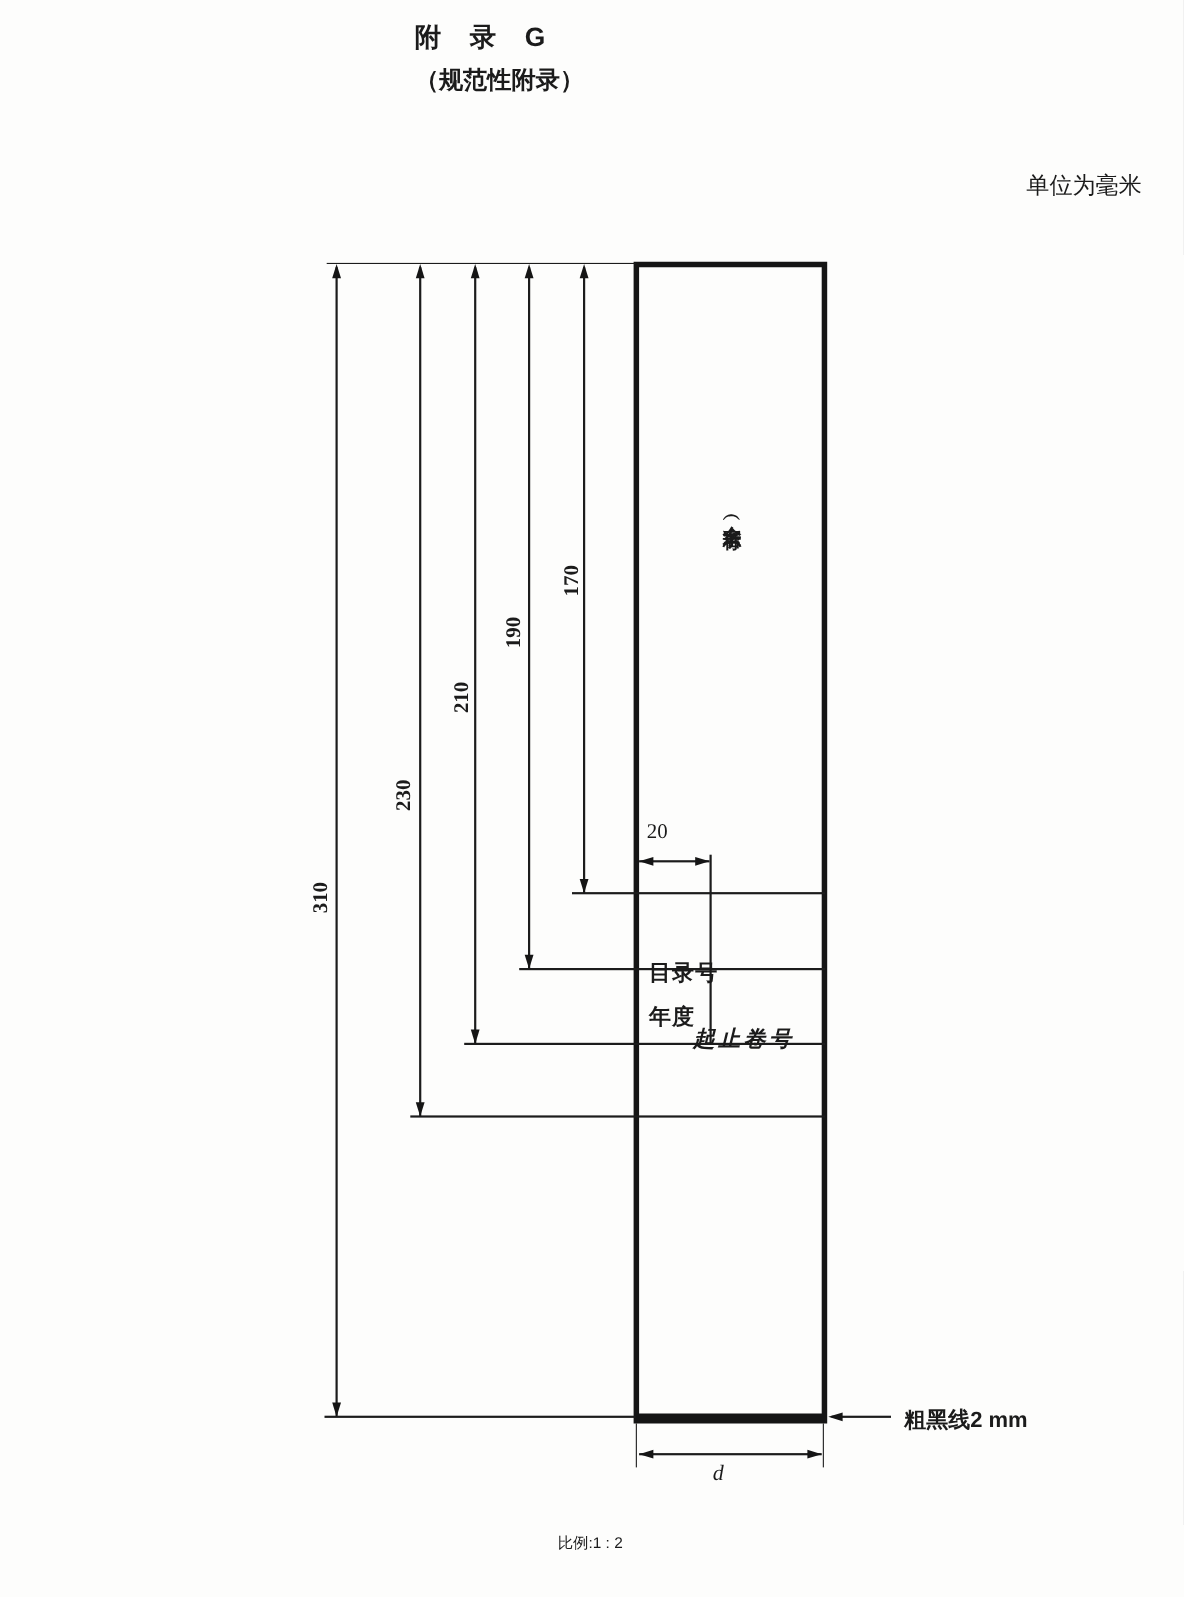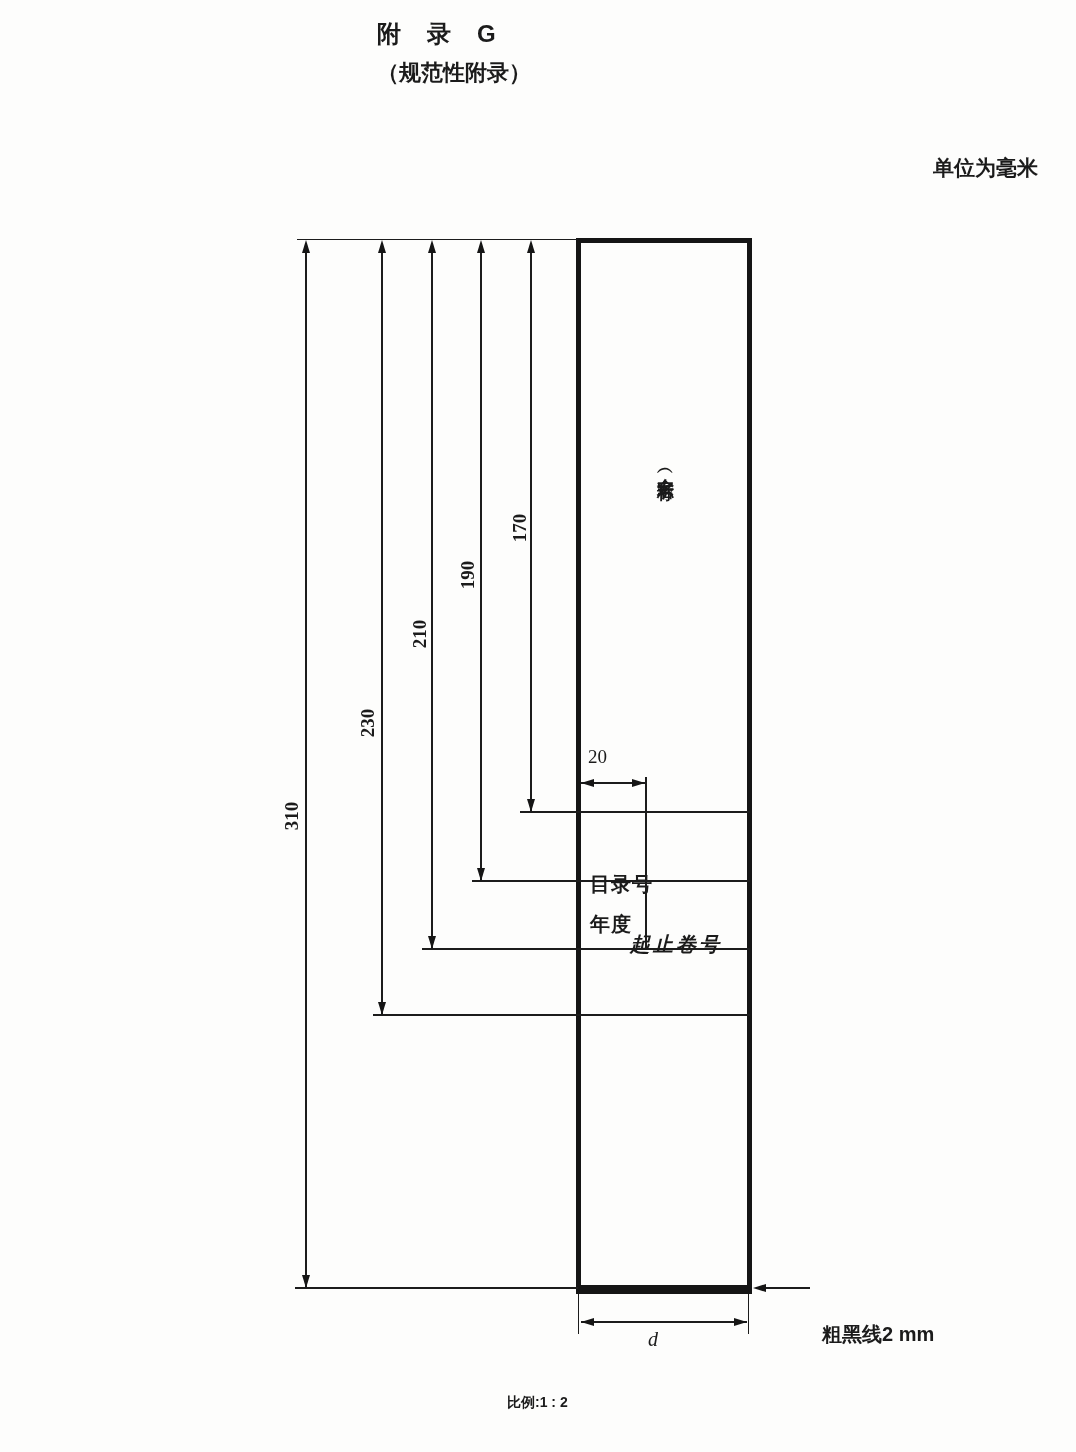--- a/index.html
+++ b/index.html
@@ -15,21 +15,21 @@
   .ar{position:absolute;width:0;height:0;border-style:solid;}
   .ar.up{border-width:0 4px 13px 4px;border-color:transparent transparent #151515 transparent;}
   .ar.down{border-width:13px 4px 0 4px;border-color:#151515 transparent transparent transparent;}
   .ar.left{border-width:4px 13px 4px 0;border-color:transparent #151515 transparent transparent;}
   .ar.right{border-width:4px 0 4px 13px;border-color:transparent transparent transparent #151515;}
   
   .t-center{text-align:left;}
   .title1{font-size:24px;font-weight:bold;letter-spacing:1px;}
   .title2{font-size:22px;font-weight:bold;}
   .title3{font-size:24px;font-weight:bold;letter-spacing:1px;}
-  .note{font-size:21px;font-weight:bold;}
+  .note{font-size:21px;font-weight:normal;}
   .dimnum{
     font-family:"Liberation Serif",serif;font-size:19px;font-weight:bold;
     width:60px;height:18px;line-height:18px;text-align:center;
     transform:rotate(-90deg);
   }
   .dimnum-h{font-family:"Liberation Serif",serif;font-size:19px;font-weight:normal;}
   .rowlabel{font-size:20px;font-weight:bold;letter-spacing:1px;white-space:nowrap;}
   .spine-vert{
     writing-mode:vertical-rl;text-orientation:mixed;
     font-size:17px;font-weight:bold;letter-spacing:2px;line-height:22px;
@@ -93,21 +93,21 @@
   <div class="ar down" style="left:527px;top:799px;"></div>
   <div class="abs dimnum" style="left:490px;top:519px;">170</div>
 
   <div class="hl" style="left:581px;top:782px;width:64px;"></div>
   <div class="ar left" style="left:581px;top:779px;"></div>
   <div class="ar right" style="left:632px;top:779px;"></div>
   <div class="abs dimnum-h t-center" style="left:588px;top:746px;width:36px;">20</div>
 
   <div class="hl" style="left:756px;top:1287px;width:54px;"></div>
   <div class="ar left" style="left:753px;top:1284px;"></div>
-  <div class="abs rowlabel" style="left:822px;top:1277px;letter-spacing:0;margin-top:44px;">粗黑线2 mm</div>
+  <div class="abs rowlabel" style="left:822px;top:1277px;letter-spacing:0;">粗黑线2 mm</div>
 
   <div class="vl" style="left:578px;top:1294px;height:40px;width:1px;"></div>
   <div class="vl" style="left:748px;top:1294px;height:40px;width:1px;"></div>
   <div class="hl" style="left:581px;top:1321px;width:166px;"></div>
   <div class="ar left" style="left:581px;top:1318px;"></div>
   <div class="ar right" style="left:734px;top:1318px;"></div>
   <div class="abs serif-it t-center" style="left:648px;top:1328px;width:20px;font-size:20px;">d</div>
 
   <div class="abs note t-center" style="left:507px;top:1394px;width:140px;font-size:14px;">比例:1 : 2</div>
 

